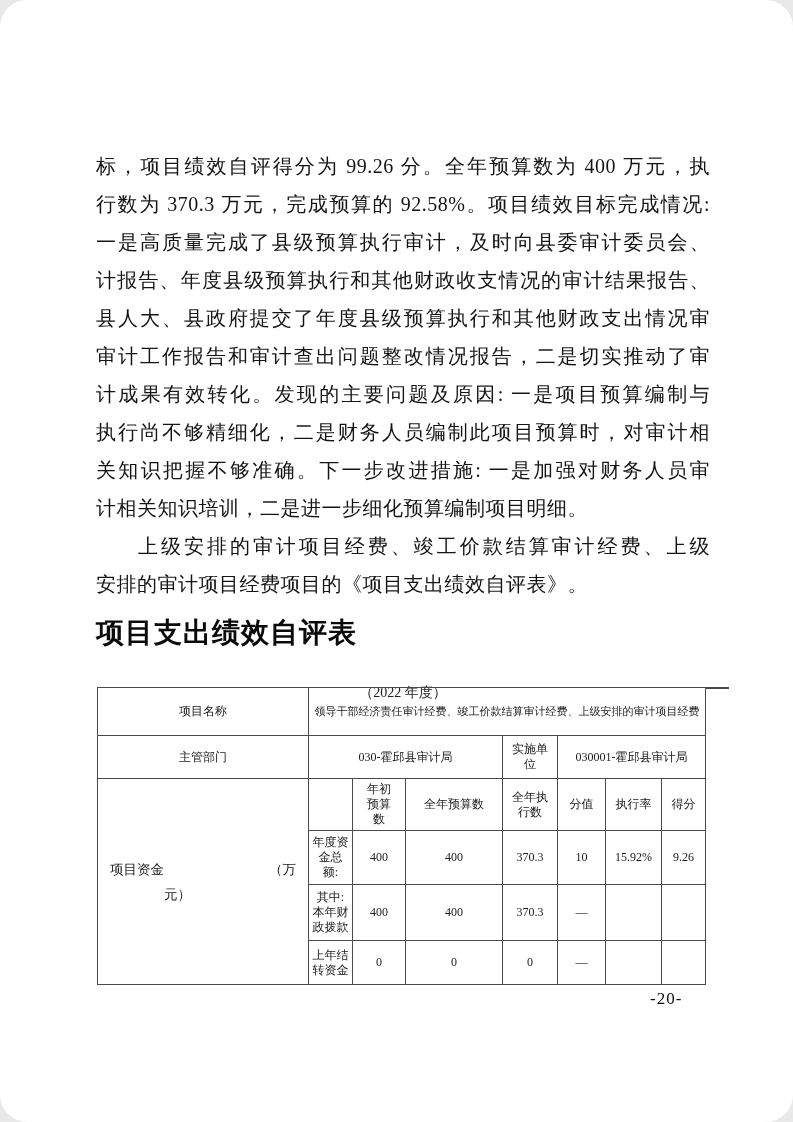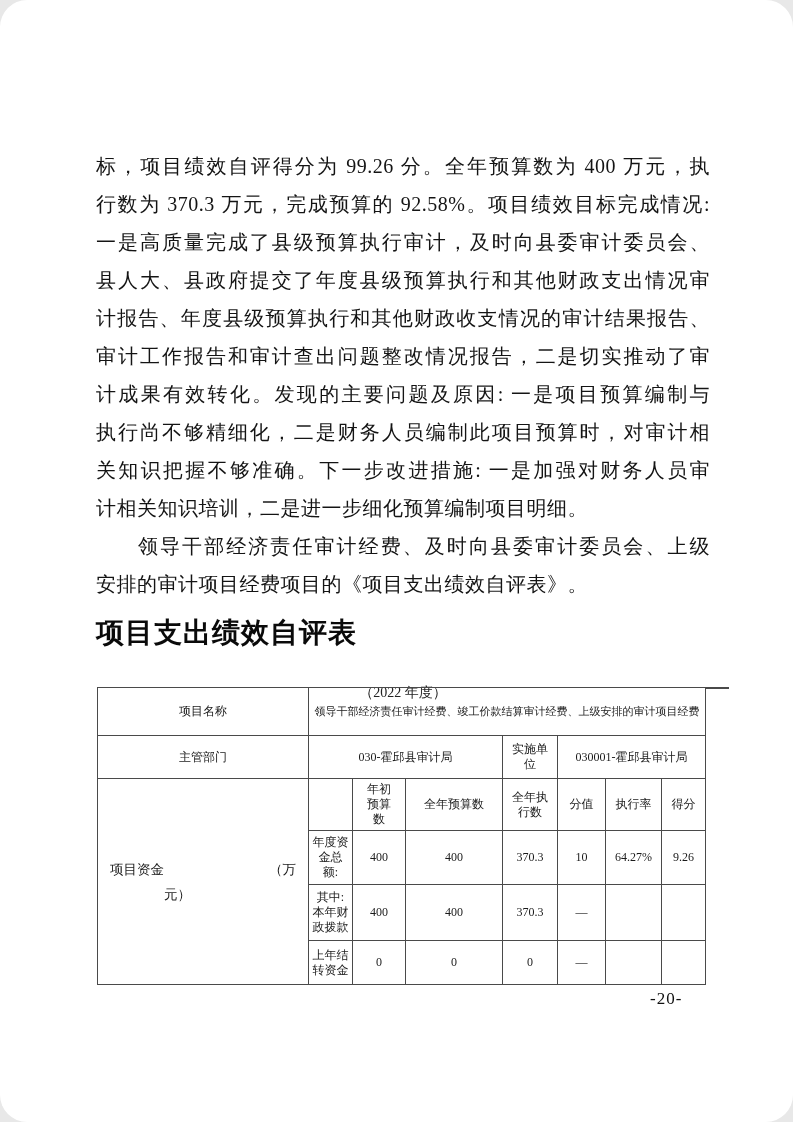--- a/index.html
+++ b/index.html
@@ -101,28 +101,28 @@
 </style>
 </head>
 <body>
 
 <div class="page">
 
   <div class="body-text">
     <div class="line j">标，项目绩效自评得分为 99.26 分。全年预算数为 400 万元，执</div>
     <div class="line j">行数为 370.3 万元，完成预算的 92.58%。项目绩效目标完成情况:</div>
     <div class="line j">一是高质量完成了县级预算执行审计，及时向县委审计委员会、</div>
+    <div class="line j">计报告、年度县级预算执行和其他财政收支情况的审计结果报告、</div>
     <div class="line j">县人大、县政府提交了年度县级预算执行和其他财政支出情况审</div>
-    <div class="line j">计报告、年度县级预算执行和其他财政收支情况的审计结果报告、</div>
     <div class="line j">审计工作报告和审计查出问题整改情况报告，二是切实推动了审</div>
     <div class="line j">计成果有效转化。发现的主要问题及原因: 一是项目预算编制与</div>
     <div class="line j">执行尚不够精细化，二是财务人员编制此项目预算时，对审计相</div>
     <div class="line j">关知识把握不够准确。下一步改进措施: 一是加强对财务人员审</div>
     <div class="line plain">计相关知识培训，二是进一步细化预算编制项目明细。</div>
-    <div class="line j indent">领导干部经济责任审计经费、及时向县委审计委员会、上级</div>
+    <div class="line j indent">上级安排的审计项目经费、竣工价款结算审计经费、上级</div>
     <div class="line plain">安排的审计项目经费项目的《项目支出绩效自评表》。</div>
   </div>
 
   <div class="tbl-title">项目支出绩效自评表</div>
   <div class="tbl-subtitle">（2022 年度）</div>
 
   <table class="selftable">
     <colgroup>
       <col style="width:211px">
         <col style="width:44px">
@@ -159,21 +159,21 @@
       <td>分值</td>
       <td>执行率</td>
       <td>得分</td>
     </tr>
     <tr style="height:54px">
       <td class="sub">年度资金总额:</td>
       <td>400</td>
       <td>400</td>
       <td>370.3</td>
       <td>10</td>
-      <td>64.27%</td>
+      <td>15.92%</td>
       <td>9.26</td>
     </tr>
     <tr style="height:56px">
       <td class="sub">其中:本年财政拨款</td>
       <td>400</td>
       <td>400</td>
       <td>370.3</td>
       <td>—</td>
       <td></td>
       <td></td>

